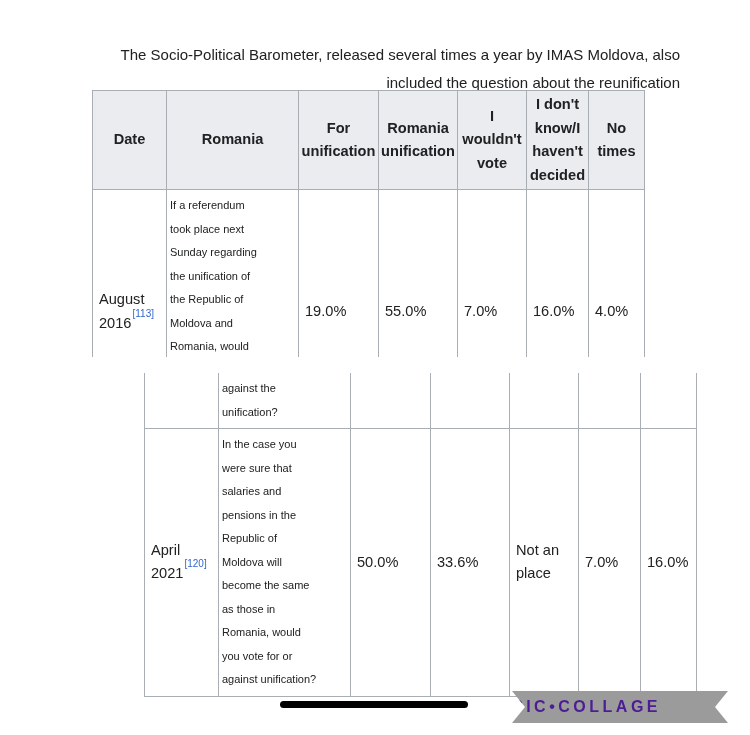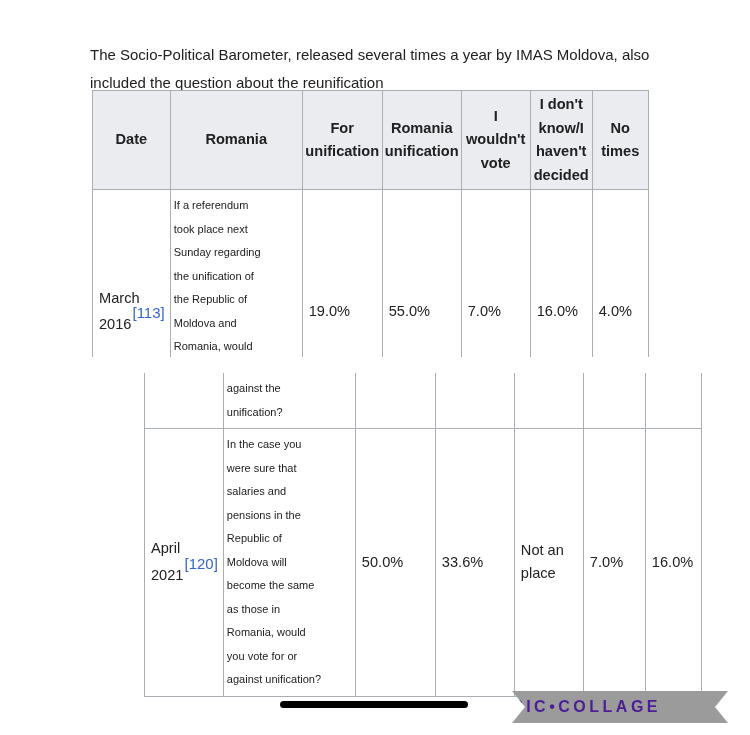--- a/index.html
+++ b/index.html
@@ -4,21 +4,21 @@
 <style>
   html, body { margin: 0; padding: 0; }
   body {
     width: 750px; height: 735px;
     background: #ffffff;
     font-family: "Liberation Sans", sans-serif;
     color: #202122;
     position: relative;
     overflow: hidden;
   }
-  .pre { white-space: pre-line; }
+  .pre { white-space: pre-line; text-align: right; }
 
   
   #intro {
     position: absolute; left: 90px; top: 26px; width: 590px;
     font-size: 15px; line-height: 27.5px;
   }
 
   
   .clip { position: absolute; overflow: hidden; background: #ffffff; }
   #frag-top    { left: 92px; top: 90px;  width: 562px; height: 267px; }
@@ -44,21 +44,21 @@
     font-size: 14.6px;
   }
   .wiki td {
     padding: 4px 6px;
     text-align: left;
     background: #ffffff;
   }
   .wiki td.q { padding: 4px 3px; font-size: 11px; }
 
   sup.ref {
-    font-size: 15px; line-height: 1;
+    font-size: 10px; line-height: 1;
     color: #3366cc; text-decoration: none;
     position: relative; top: -5px; left: 1px;
   }
   a.reflink { color: #3366cc; text-decoration: none; }
 
   
   #homebar {
     position: absolute; left: 280px; top: 701px;
     width: 188px; height: 7px;
     background: #000000; border-radius: 4px;
@@ -101,21 +101,21 @@
 wouldn't
 vote</th>
       <th class="pre">I don't
 know/I
 haven't
 decided</th>
       <th class="pre">No
 times</th>
     </tr>
     <tr>
-      <td><span class="pre">March
+      <td><span class="pre">August
 2016</span><a class="reflink"><sup class="ref">[113]</sup></a></td>
       <td class="q pre">If a referendum
 took place next
 Sunday regarding
 the unification of
 the Republic of
 Moldova and
 Romania, would
 you vote for or
 against the

